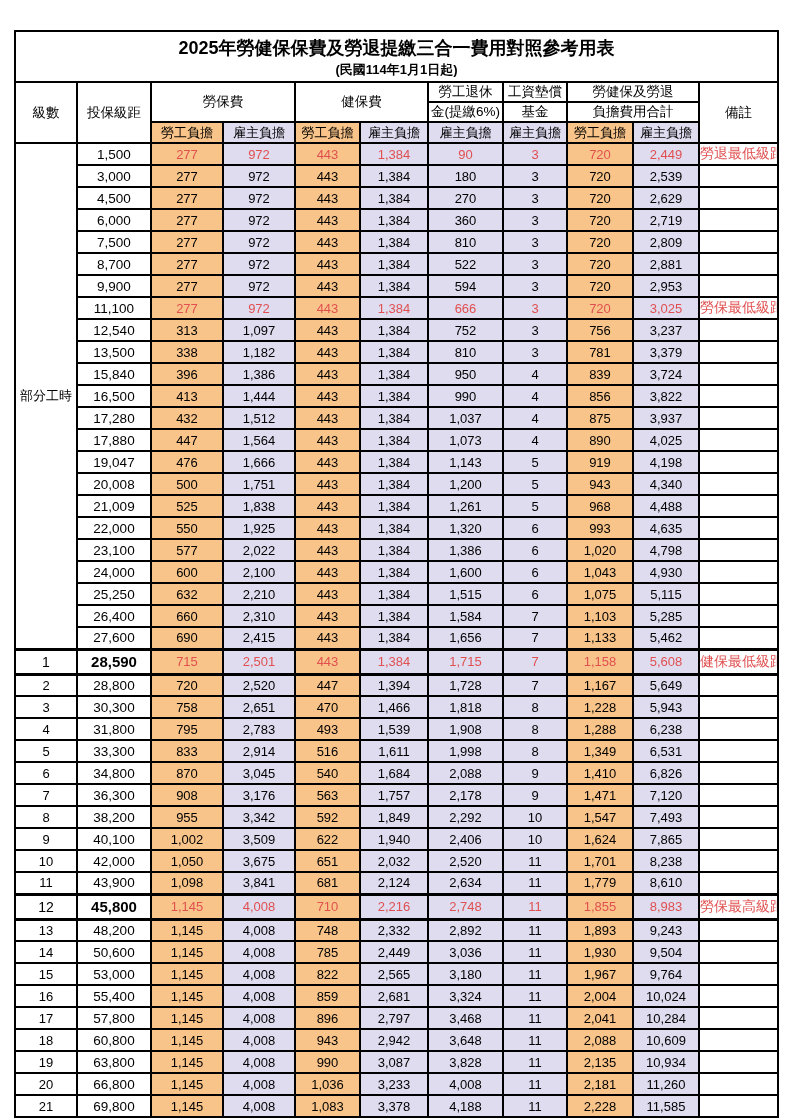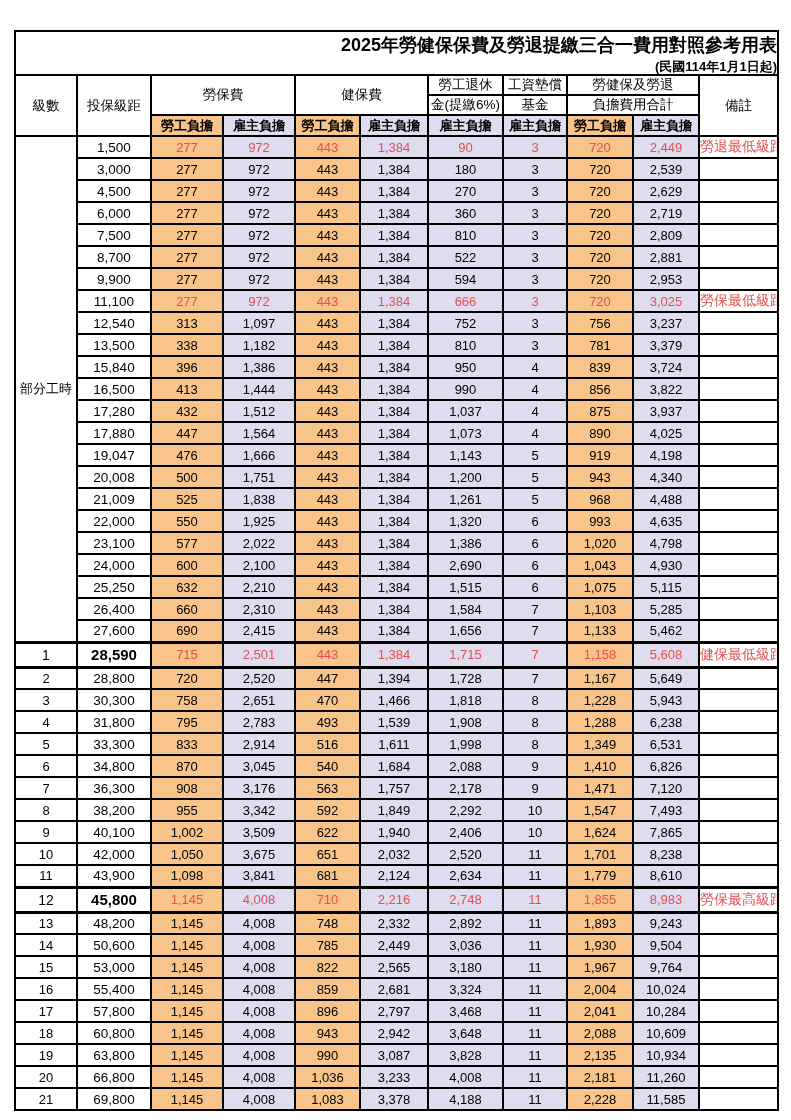--- a/index.html
+++ b/index.html
@@ -16,25 +16,25 @@
     width: 763px;
   }
   th, td {
     border: 2px solid #000;
     text-align: center;
     vertical-align: middle;
     white-space: nowrap;
     overflow: hidden;
     padding: 0;
   }
-  .title-cell { height: 44px; background: #fff; text-align: right; }
+  .title-cell { height: 51px; background: #fff; }
   .title { font-size: 18px; font-weight: bold; line-height: 1.55; }
   .subtitle { font-size: 13px; font-weight: bold; line-height: 1.1; }
   tr.h1 th, tr.h2 th { height: 20px; font-weight: normal; font-size: 13.5px; background: #fff; }
-  tr.h3 th { height: 21px; font-weight: bold; font-size: 13px; }
+  tr.h3 th { height: 21px; font-weight: normal; font-size: 13px; }
   .c-emp { background: #F9C489; }
   .c-er  { background: #DFDCF0; }
   tbody td { height: 22px; font-size: 13px; }
   td.level-cell { background: #fff; font-size: 13px; }
   td.part-time { font-size: 13px; }
   td.bracket-cell { background: #fff; font-size: 13.5px; margin-top: 17px; }
   td.remark-cell { background: #fff; font-size: 14px; color: #E05050; }
   tr.red-row td.val { color: #E05050; }
   tr.bold-row { height: 25px; }
   tr.bold-row td.bracket-cell { font-size: 15px; font-weight: bold; }
@@ -321,21 +321,21 @@
           <td class="val c-emp">1,020</td>
           <td class="val c-er">4,798</td>
           <td class="remark-cell"></td>
         </tr>
         <tr>
           <td class="bracket-cell">24,000</td>
           <td class="val c-emp">600</td>
           <td class="val c-er">2,100</td>
           <td class="val c-emp">443</td>
           <td class="val c-er">1,384</td>
-          <td class="val c-er">2,690</td>
+          <td class="val c-er">1,600</td>
           <td class="val c-er">6</td>
           <td class="val c-emp">1,043</td>
           <td class="val c-er">4,930</td>
           <td class="remark-cell"></td>
         </tr>
         <tr>
           <td class="bracket-cell">25,250</td>
           <td class="val c-emp">632</td>
           <td class="val c-er">2,210</td>
           <td class="val c-emp">443</td>

